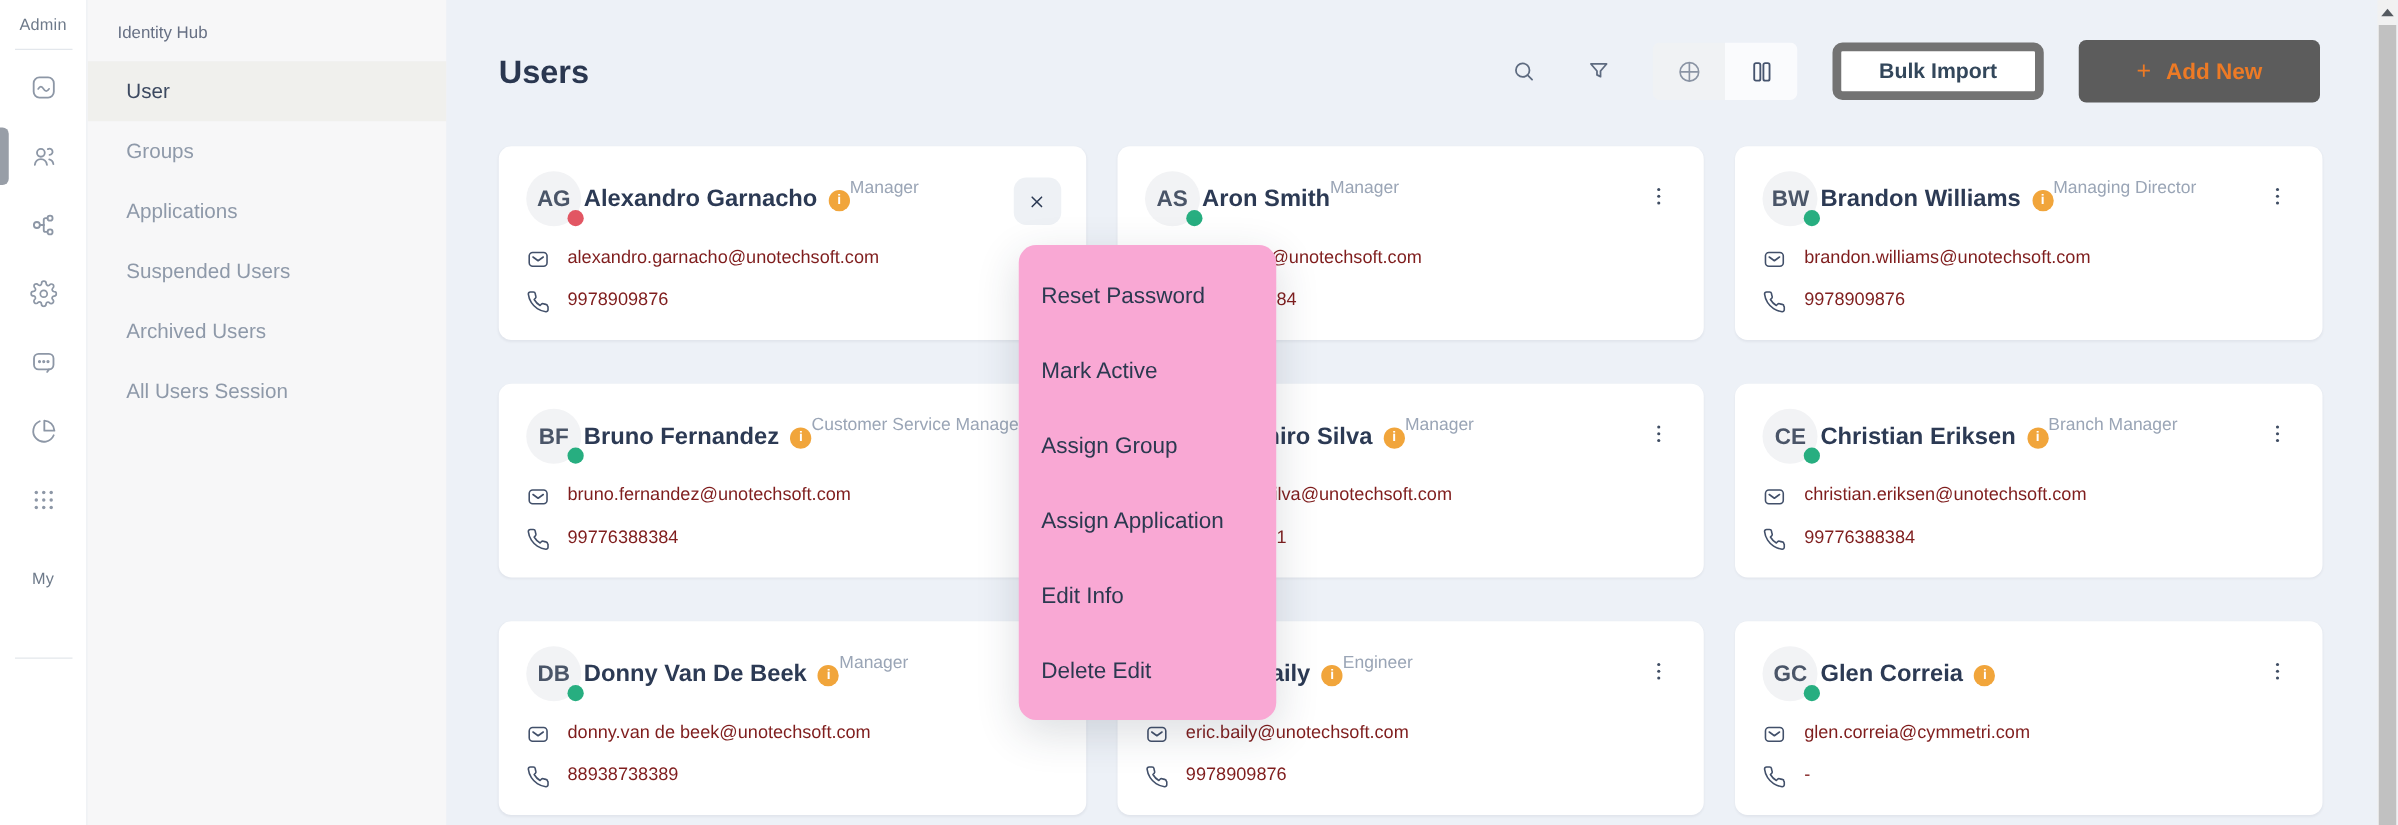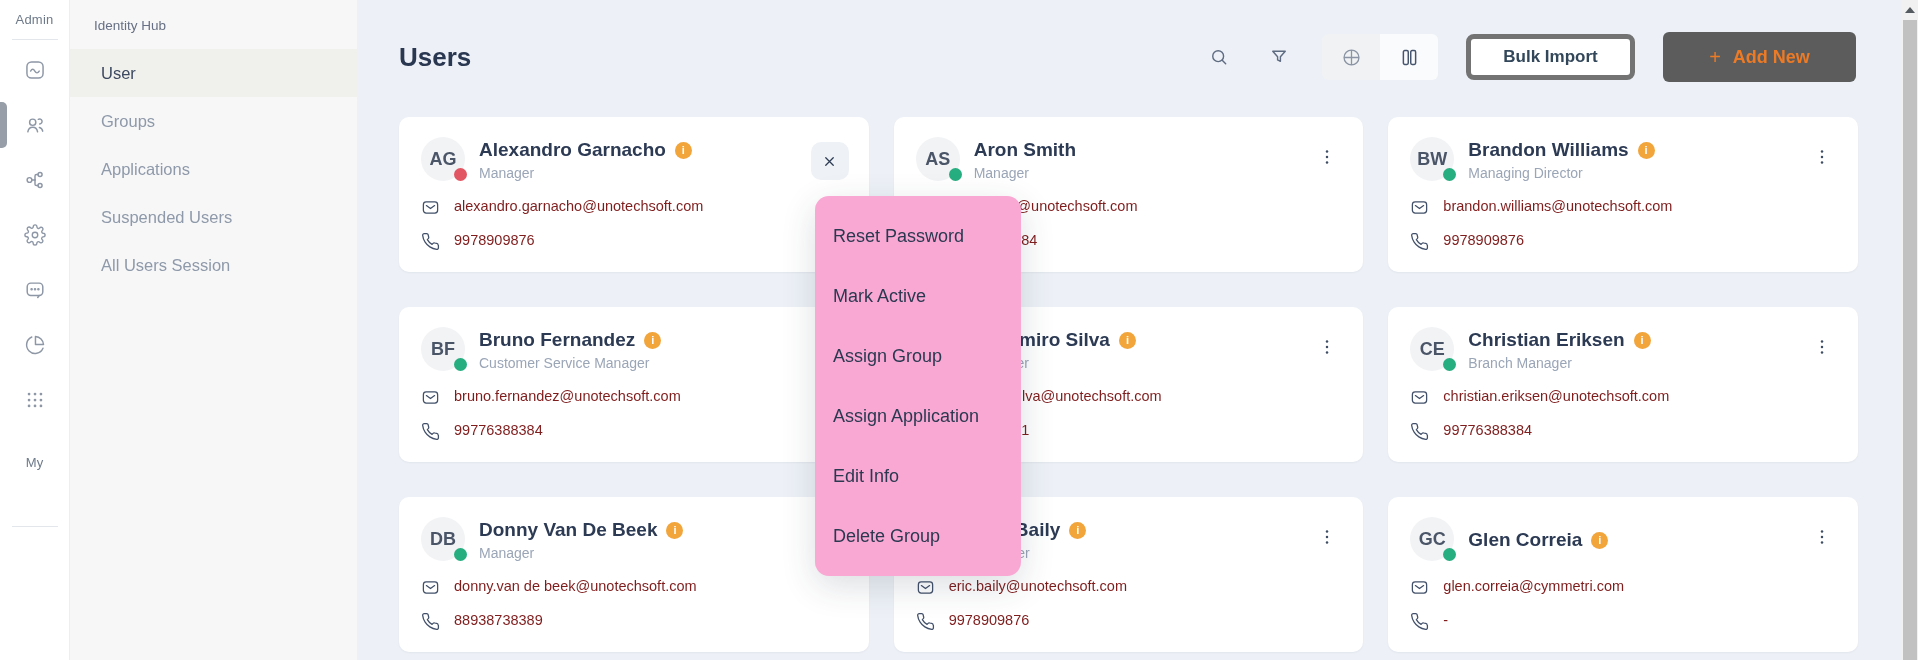--- a/index.html
+++ b/index.html
@@ -26,31 +26,31 @@
   .main { flex:1; position:relative; }
   .main-header { display:flex; align-items:center; padding:32px 62px 0 42px; }
   .page-title { font-size:26px; font-weight:700; color:#2A3750; flex:1; }
   .tool-btn { width:34px; height:34px; display:flex; align-items:center; justify-content:center; color:#5E6B80; cursor:pointer; margin-left:26px; }
   .tool-btn svg { width:20px; height:20px; }
   .seg { display:flex; margin-left:26px; border-radius:6px; overflow:hidden; }
   .seg-btn { width:58px; height:46px; display:flex; align-items:center; justify-content:center; cursor:pointer; }
   .seg-btn.grid-seg { background:#F0F2F4; color:#8A94A4; }
   .seg-btn.col-seg { background:#FAFBFD; color:#46546E; }
   .seg-btn svg { width:21px; height:21px; }
-  .btn-bulk { margin-left:28px; width:169px; height:46px; background:#FFFFFF; border:5px solid #737373; border-radius:8px; font-size:17px; font-weight:600; color:#33475B; display:flex; align-items:center; justify-content:center; cursor:pointer; }
+  .btn-bulk { margin-left:28px; width:169px; height:46px; background:#FFFFFF; border:7px solid #737373; border-radius:8px; font-size:17px; font-weight:600; color:#33475B; display:flex; align-items:center; justify-content:center; cursor:pointer; }
   .btn-add { margin-left:28px; width:193px; height:50px; background:#5C5C5C; border:none; border-radius:6px; font-size:18px; font-weight:700; color:#ED7A25; display:flex; align-items:center; justify-content:center; gap:12px; cursor:pointer; font-family:inherit; }
   .btn-add .plus { font-weight:400; font-size:20px; }
 
   
   .cards { display:grid; grid-template-columns:repeat(3,1fr); gap:35px 25px; padding:35px 60px 0 42px; }
   .card { position:relative; background:#FFFFFF; border-radius:10px; height:155px; padding:20px 20px 0 22px; box-shadow:0 1px 2px rgba(16,24,40,.05); }
   .card-top { display:flex; }
   .avatar { position:relative; width:44px; height:44px; border-radius:50%; background:#F2F3F5; display:flex; align-items:center; justify-content:center; font-size:18px; font-weight:600; color:#4A5568; flex-shrink:0; }
   .status-dot { position:absolute; right:-2px; bottom:0; width:13px; height:13px; border-radius:50%; }
-  .id-block { margin-left:14px; min-height:46px; display:flex; flex-direction:column; justify-content:center; }
+  .id-block { margin-left:2px; min-height:46px; display:flex; flex-direction:row; justify-content:center; }
   .name-row { display:flex; align-items:center; gap:9px; }
   .user-name { font-size:19px; font-weight:700; color:#2C3A54; }
   .badge { width:17px; height:17px; border-radius:50%; background:#F1A53B; color:#FFFFFF; font-size:11px; font-weight:700; display:flex; align-items:center; justify-content:center; }
   .user-role { font-size:14px; color:#9AA5B6; margin-top:4px; }
   .contact-row { display:flex; align-items:flex-start; gap:14px; margin-top:15px; font-size:14.5px; color:#7f1d1d; }
   .contact-row svg { width:19px; height:19px; color:#42506A; flex-shrink:0; }
   .kebab { position:absolute; top:22px; right:18px; width:36px; height:36px; display:flex; align-items:center; justify-content:center; color:#3F4D63; cursor:pointer; }
   .kebab svg { width:20px; height:20px; }
   .close-btn { position:absolute; top:25px; right:20px; width:38px; height:38px; background:#EEF1F5; border-radius:10px; display:flex; align-items:center; justify-content:center; color:#2C3A54; cursor:pointer; }
   .close-btn svg { width:15px; height:15px; }
@@ -152,20 +152,23 @@
       </div>
 
       <div class="nav-item">
         <span>Applications</span>
       </div>
 
       <div class="nav-item">
         <span>Suspended Users</span>
       </div>
 
+      <div class="nav-item">
+        <span>Archived Users</span>
+      </div>
 
       <div class="nav-item">
         <span>All Users Session</span>
       </div>
 
   </div>
 
   <div class="main">
     <div class="main-header">
       <div class="page-title">Users</div>
@@ -545,21 +548,21 @@
       <div class="menu-item">Reset Password</div>
 
       <div class="menu-item">Mark Active</div>
 
       <div class="menu-item">Assign Group</div>
 
       <div class="menu-item">Assign Application</div>
 
       <div class="menu-item">Edit Info</div>
 
-      <div class="menu-item">Delete Group</div>
+      <div class="menu-item">Delete Edit</div>
 
   </div>
 
   <div class="scrollbar">
     <div class="scroll-arrow"></div>
     <div class="scroll-thumb"></div>
   </div>
 
 </div>
 

